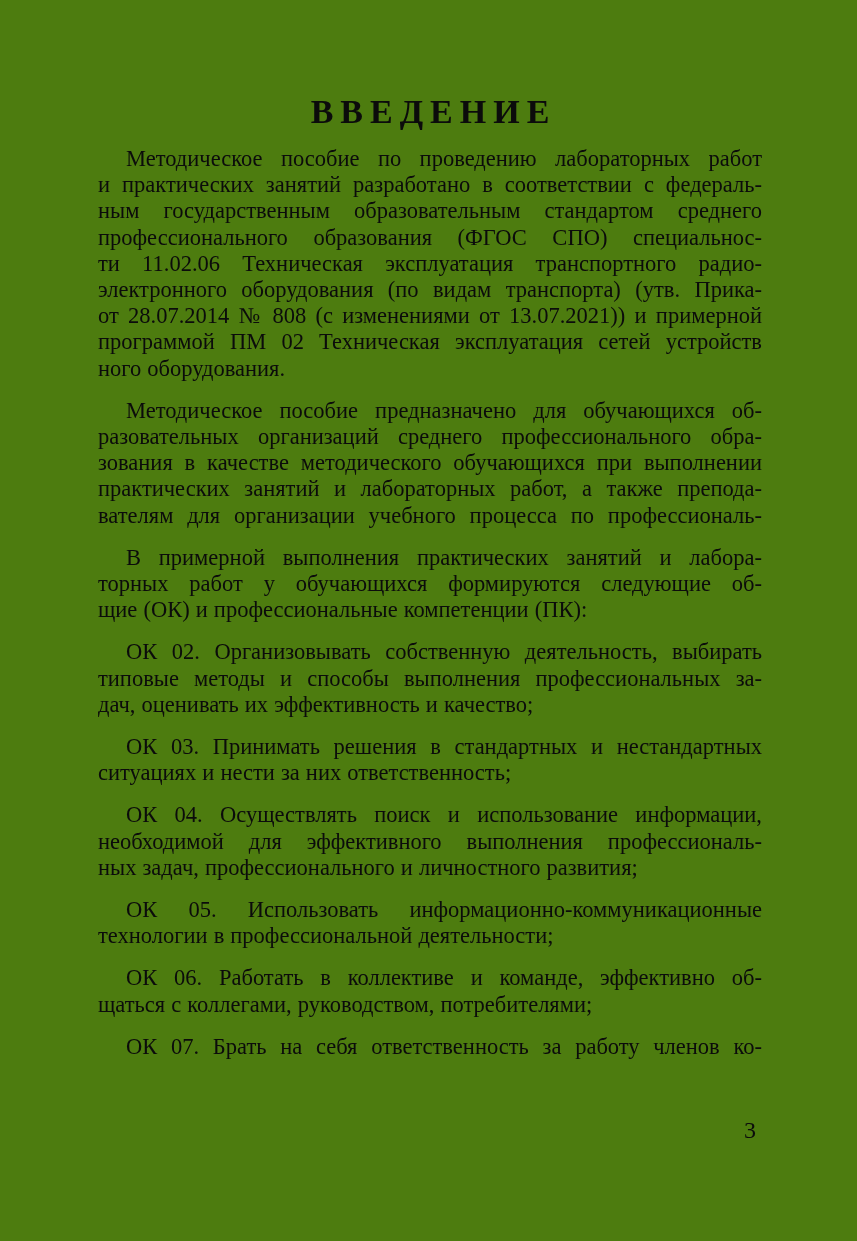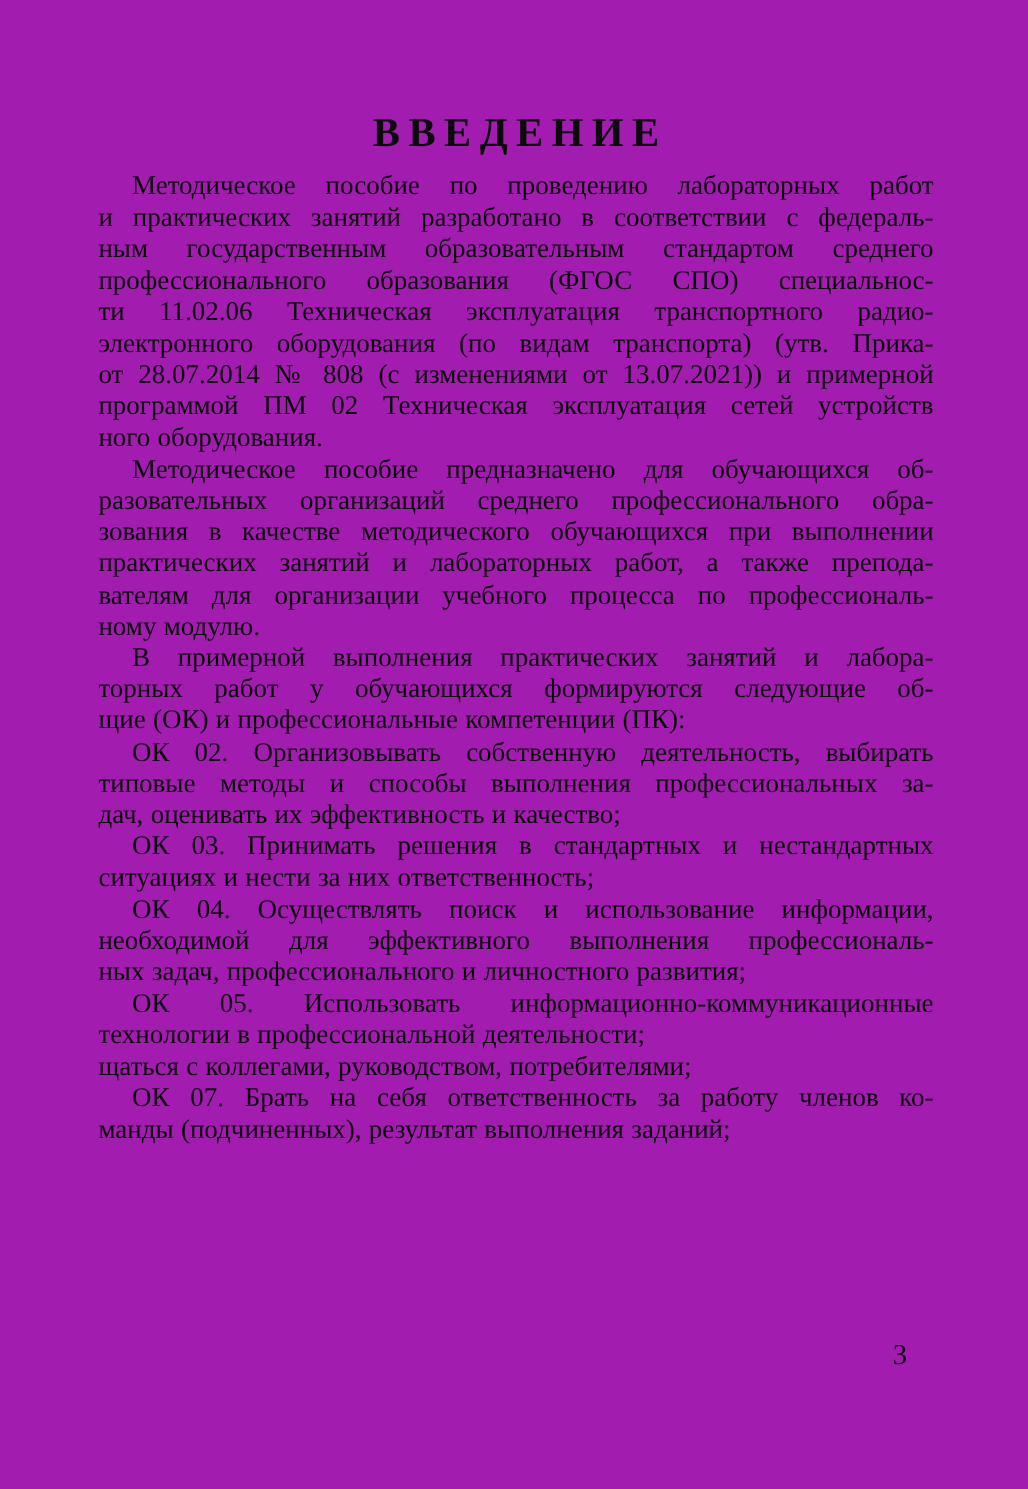--- a/index.html
+++ b/index.html
@@ -4,21 +4,21 @@
 <style>
   html, body {
     margin: 0;
     padding: 0;
     background: #ffffff;
   }
   .page {
     position: relative;
     width: 857px;
     height: 1241px;
-    background: #a21caf;
+    background: #4d7c0f;
     overflow: hidden;
     font-family: "Liberation Serif", "DejaVu Serif", serif;
     color: #0b0b0b;
   }
   .content {
     position: absolute;
     left: 82px;
     top: 94px;
     width: 696px;
   }
@@ -26,21 +26,21 @@
     margin: 0 0 12px 0;
     text-align: center;
     font-size: 34px;
     line-height: 36px;
     font-weight: bold;
     letter-spacing: 7px;
     text-indent: 7px; 
     white-space: nowrap;
   }
   .paragraph {
-    margin: 0;
+    margin: 16px;
     padding: 0;
   }
   .line {
     font-size: 22.5px;
     line-height: 26.2px;
     text-align: justify;
     -moz-text-align-last: justify;
     text-align-last: justify;
     word-spacing: 0.02em;
   }
@@ -79,21 +79,20 @@
           <div class="line">от 28.07.2014 № 808 (с изменениями от 13.07.2021)) и примерной</div>
           <div class="line">программой ПМ 02 Техническая эксплуатация сетей устройств</div>
           <div class="line last">ного оборудования.</div>
         </div>
         <div class="paragraph">
           <div class="line first">Методическое пособие предназначено для обучающихся об-</div>
           <div class="line">разовательных организаций среднего профессионального обра-</div>
           <div class="line">зования в качестве методического обучающихся при выполнении</div>
           <div class="line">практических занятий и лабораторных работ, а также препода-</div>
           <div class="line">вателям для организации учебного процесса по профессиональ-</div>
-          <div class="line last">ному модулю.</div>
         </div>
         <div class="paragraph">
           <div class="line first">В примерной выполнения практических занятий и лабора-</div>
           <div class="line">торных работ у обучающихся формируются следующие об-</div>
           <div class="line last">щие (ОК) и профессиональные компетенции (ПК):</div>
         </div>
         <div class="paragraph">
           <div class="line first">ОК 02. Организовывать собственную деятельность, выбирать</div>
           <div class="line">типовые методы и способы выполнения профессиональных за-</div>
           <div class="line last">дач, оценивать их эффективность и качество;</div>
@@ -105,22 +104,22 @@
         <div class="paragraph">
           <div class="line first">ОК 04. Осуществлять поиск и использование информации,</div>
           <div class="line">необходимой для эффективного выполнения профессиональ-</div>
           <div class="line last">ных задач, профессионального и личностного развития;</div>
         </div>
         <div class="paragraph">
           <div class="line first">ОК 05. Использовать информационно-коммуникационные</div>
           <div class="line last">технологии в профессиональной деятельности;</div>
         </div>
         <div class="paragraph">
+          <div class="line first">ОК 06. Работать в коллективе и команде, эффективно об-</div>
           <div class="line last">щаться с коллегами, руководством, потребителями;</div>
         </div>
         <div class="paragraph">
           <div class="line first">ОК 07. Брать на себя ответственность за работу членов ко-</div>
-          <div class="line last">манды (подчиненных), результат выполнения заданий;</div>
         </div>
       </div>
   </div>
   <div class="page-number">3</div>
 </div>
 
 </body></html>

